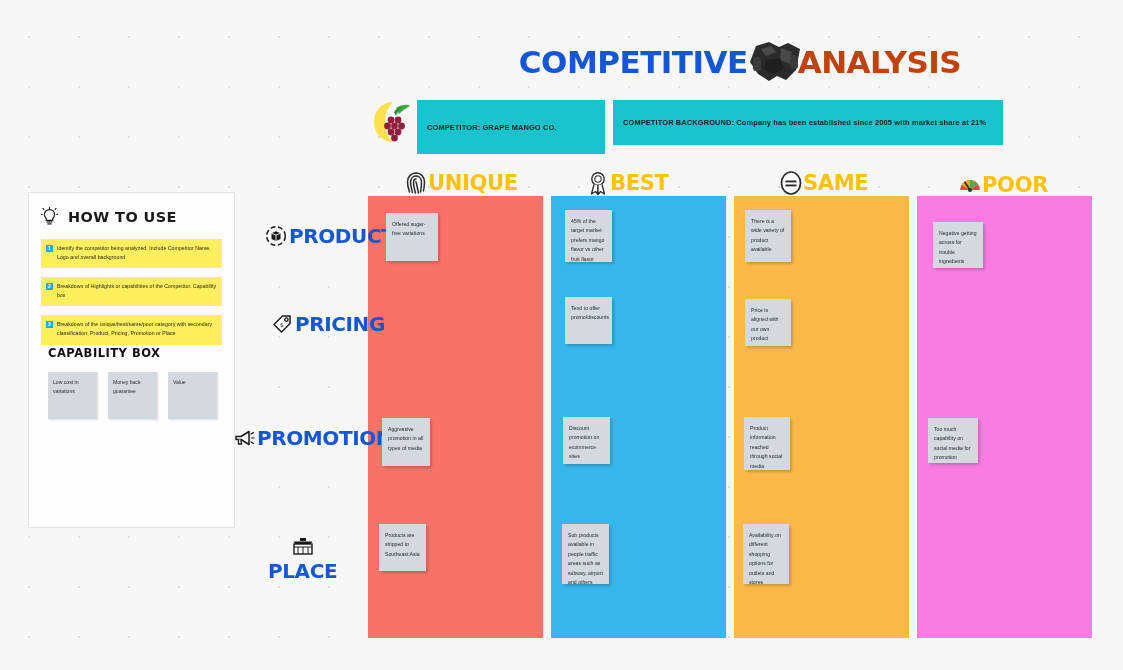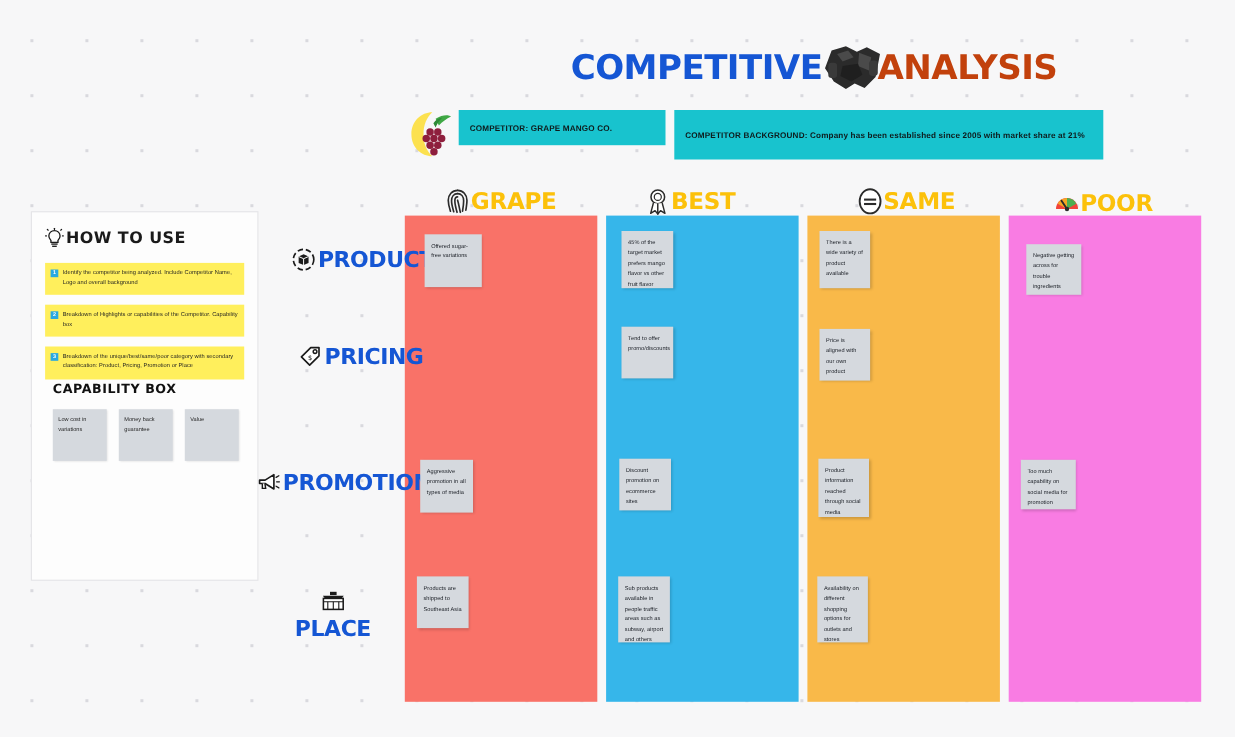--- a/index.html
+++ b/index.html
@@ -35,32 +35,32 @@
 
   
   .cbar{
     position:absolute;background:#18c3ce;
     display:flex;align-items:center;
     padding:0 10px;box-sizing:border-box;
   }
   .cbar span{
     font-size:7.4px;font-weight:bold;color:#0e1b1c;letter-spacing:0.15px;
   }
-  #cbar1{left:417px;top:100px;width:188px;height:32px;}
+  #cbar1{left:417px;top:100px;width:188px;height:54px;}
   #cbar2{left:613px;top:100px;width:390px;height:45px;}
   #grape{position:absolute;left:366px;top:98px;width:48px;height:48px;}
 
   
   #howpanel{
     position:absolute;left:28px;top:192px;width:207px;height:336px;
     background:#fdfdfd;border:1px solid #e3e3e6;box-sizing:border-box;
     padding:14px 12px;
   }
   #howtitle{
-    display:flex;align-items:center;gap:2px;margin-bottom:13px;
+    display:flex;align-items:center;gap:10px;margin-bottom:13px;
   }
   #howtitle .txt{
     font-family:"DejaVu Sans", sans-serif;
     font-weight:bold;font-size:14.5px;color:#1a1a1a;letter-spacing:0.4px;
   }
   .bulb{width:17px;height:19px;}
   .strip{
     background:#ffef5c;padding:5px 5px 6px 5px;margin-bottom:9px;
     display:flex;gap:4px;align-items:flex-start;
   }
@@ -220,21 +220,21 @@
   <svg class="ico" viewBox="0 0 26 26">
     <g fill="none" stroke="#2b2b2b" stroke-width="1.5" stroke-linecap="round">
       <path d="M13 3 C8 3 4.5 7 4.5 12 C4.5 16 5.5 19 6.5 22"></path>
       <path d="M13 6 C9.5 6 7.5 9 7.5 12.5 C7.5 16 8.5 19 9.5 22.5"></path>
       <path d="M13 9 C11 9 10.5 10.5 10.5 12.5 C10.5 16 11.5 19.5 12.5 23"></path>
       <path d="M13 12 C14 15 14.5 19 15.5 23"></path>
       <path d="M13 6 C16.5 6 18.5 9 18.5 12.5 C18.5 16 18 19 17.5 22"></path>
       <path d="M13 3 C18 3 21.5 7 21.5 12 C21.5 15 21 18 20.5 21"></path>
     </g>
   </svg>
-  <span class="txt">GRAPE</span>
+  <span class="txt">UNIQUE</span>
 </div>
 
 <div class="colhead" id="head-best">
   <svg class="ico" viewBox="0 0 26 26">
     <circle cx="13" cy="9" r="6.2" fill="#fff" stroke="#2b2b2b" stroke-width="1.4"></circle>
     <circle cx="13" cy="9" r="3.2" fill="none" stroke="#2b2b2b" stroke-width="1.1"></circle>
     <path d="M9 14.5 L6.5 24 L10.5 21.5 L13 24.5 L13 15" fill="#fff" stroke="#2b2b2b" stroke-width="1.3" stroke-linejoin="round"></path>
     <path d="M17 14.5 L19.5 24 L15.5 21.5 L13 24.5 L13 15" fill="#fff" stroke="#2b2b2b" stroke-width="1.3" stroke-linejoin="round"></path>
   </svg>
   <span class="txt">BEST</span>

